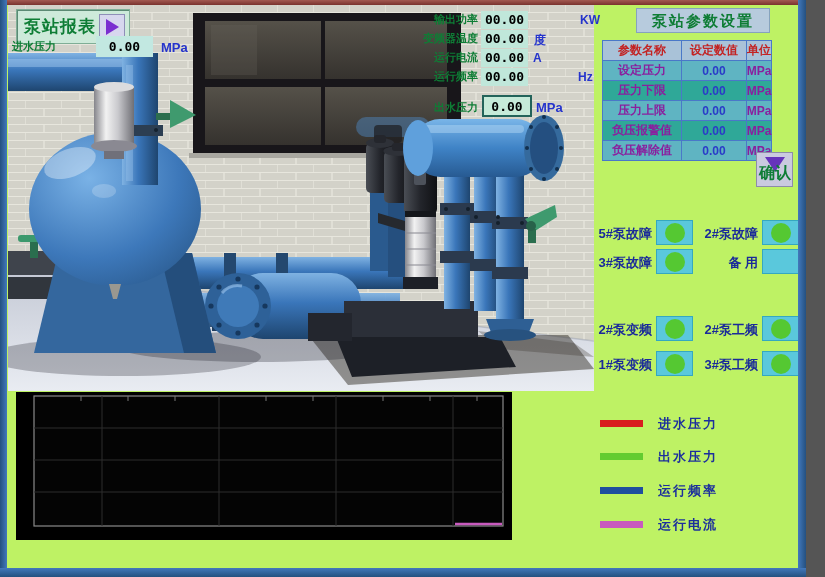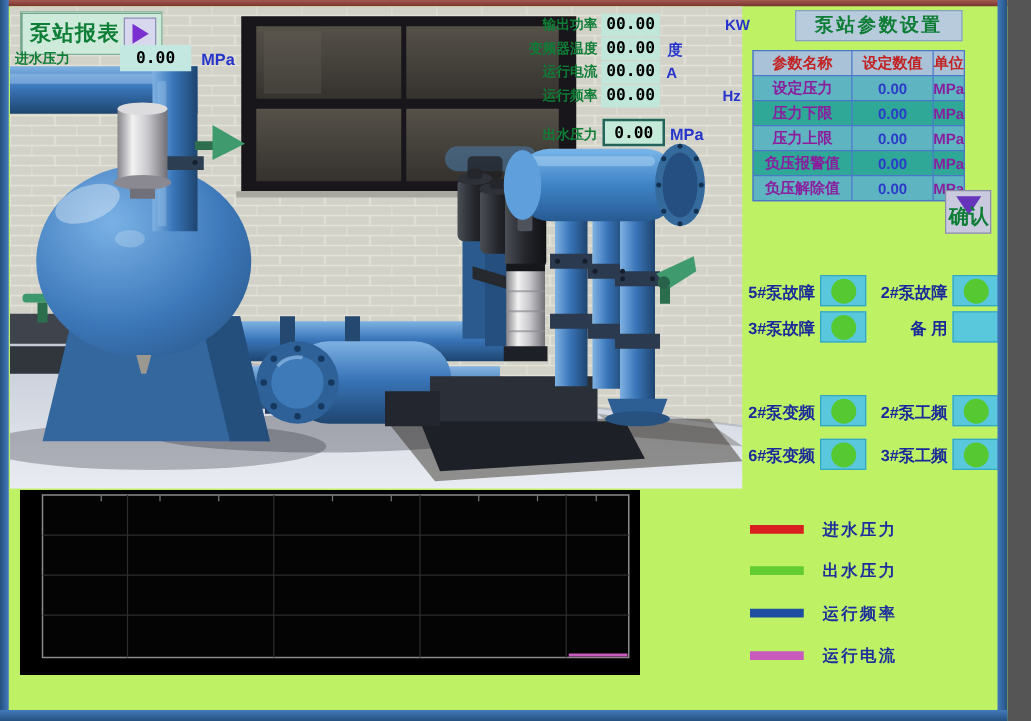--- a/index.html
+++ b/index.html
@@ -392,21 +392,21 @@
     <div class="slabel l">2#泵变频</div>
     <div class="sbox l">
         <div class="dot" style="background: rgb(85, 200, 50);"></div>
       </div>
     <div class="slabel r">2#泵工频</div>
     <div class="sbox r">
         <div class="dot" style="background: rgb(85, 200, 50);"></div>
       </div>
   </div>
   <div class="srow" style="top:351px;">
-    <div class="slabel l">6#泵变频</div>
+    <div class="slabel l">1#泵变频</div>
     <div class="sbox l">
         <div class="dot" style="background: rgb(85, 200, 50);"></div>
       </div>
     <div class="slabel r">3#泵工频</div>
     <div class="sbox r">
         <div class="dot" style="background: rgb(85, 200, 50);"></div>
       </div>
   </div>
 
   <div class="abs chart">

